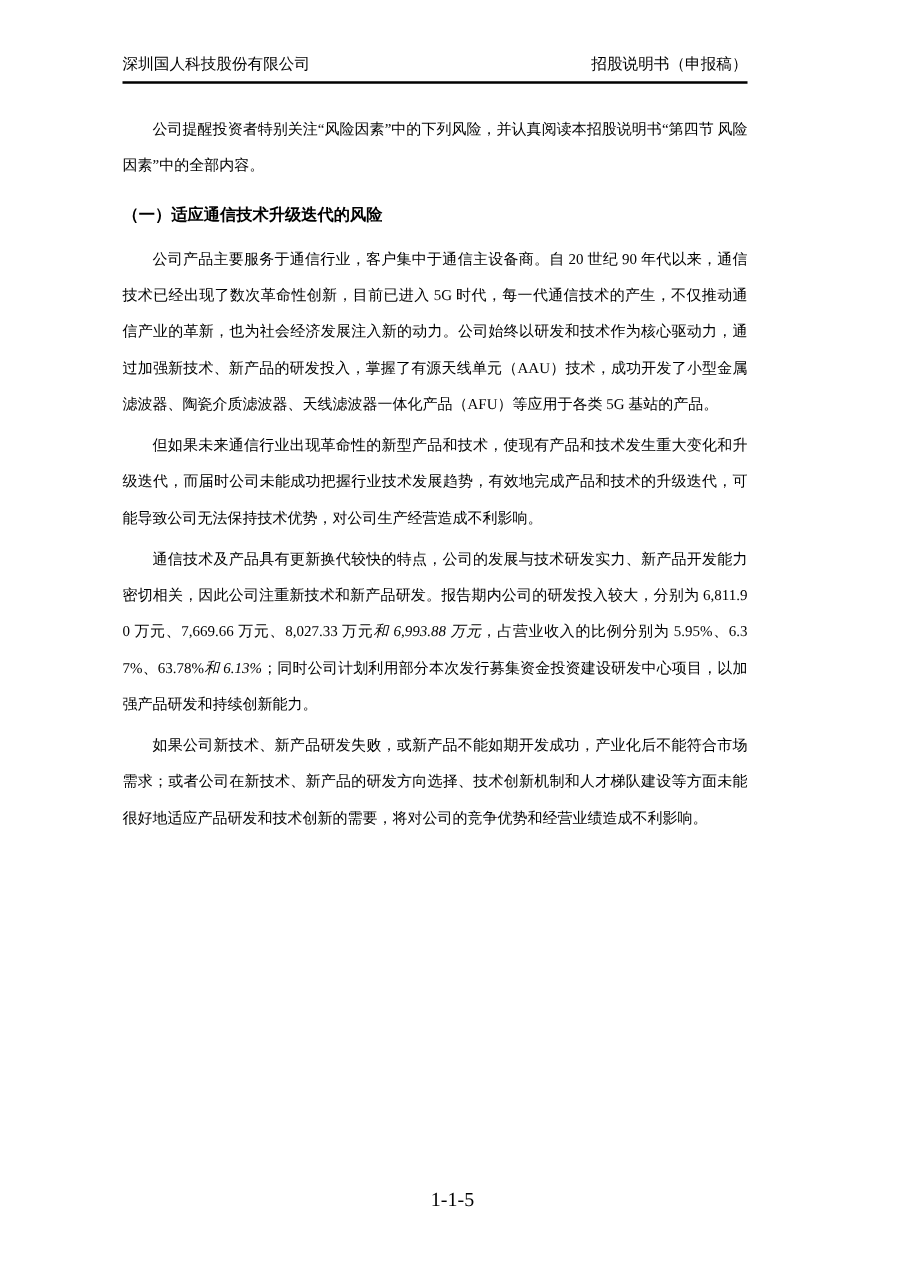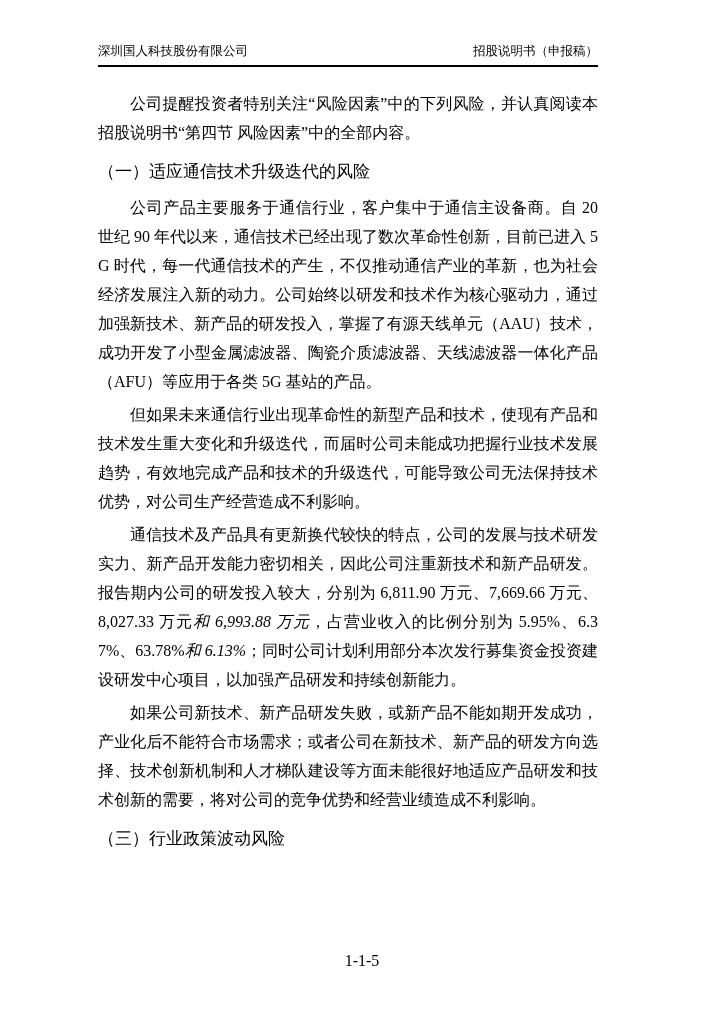--- a/index.html
+++ b/index.html
@@ -25,31 +25,31 @@
     align-items: flex-end;
     font-size: 12.5px;
     line-height: 15px;
     padding-bottom: 6px;
     border-bottom: 2px solid #000000;
   }
   .doc-main {
     padding-top: 22px;
   }
   .para {
-    font-size: 16px;
+    font-size: 12px;
     line-height: 29px;
     text-align: justify;
     text-indent: 2em;
     margin: 0 0 4px 0;
     word-break: break-all;
   }
   .sec-heading {
     font-family: "Liberation Sans", "DejaVu Sans", sans-serif;
-    font-weight: 400;
-    font-size: 17px;
+    font-weight: 700;
+    font-size: 13px;
     line-height: 22px;
     margin: 14px 0 10px 0;
     text-indent: 0;
   }
   .em-run {
     font-weight: 400;
     font-style: italic;
   }
   .doc-footer {
     position: absolute;
@@ -79,21 +79,20 @@
 
     <p class="para"><span>公司产品主要服务于通信行业，客户集中于通信主设备商。自 20 世纪 90 年代以来，通信技术已经出现了数次革命性创新，目前已进入 5G 时代，每一代通信技术的产生，不仅推动通信产业的革新，也为社会经济发展注入新的动力。公司始终以研发和技术作为核心驱动力，通过加强新技术、新产品的研发投入，掌握了有源天线单元（AAU）技术，成功开发了小型金属滤波器、陶瓷介质滤波器、天线滤波器一体化产品（AFU）等应用于各类 5G 基站的产品。</span></p>
 
     <p class="para"><span>但如果未来通信行业出现革命性的新型产品和技术，使现有产品和技术发生重大变化和升级迭代，而届时公司未能成功把握行业技术发展趋势，有效地完成产品和技术的升级迭代，可能导致公司无法保持技术优势，对公司生产经营造成不利影响。</span></p>
 
 
     <p class="para"><span>通信技术及产品具有更新换代较快的特点，公司的发展与技术研发实力、新产品开发能力密切相关，因此公司注重新技术和新产品研发。报告期内公司的研发投入较大，分别为 6,811.90 万元、7,669.66 万元、8,027.33 万元</span><span class="em-run">和 6,993.88 万元</span><span>，占营业收入的比例分别为 5.95%、6.37%、63.78%</span><span class="em-run">和 6.13%</span><span>；同时公司计划利用部分本次发行募集资金投资建设研发中心项目，以加强产品研发和持续创新能力。</span></p>
 
     <p class="para"><span>如果公司新技术、新产品研发失败，或新产品不能如期开发成功，产业化后不能符合市场需求；或者公司在新技术、新产品的研发方向选择、技术创新机制和人才梯队建设等方面未能很好地适应产品研发和技术创新的需要，将对公司的竞争优势和经营业绩造成不利影响。</span></p>
 
-    <h2 class="sec-heading">（三）行业政策波动风险</h2>
 
 
   </main>
 
   <footer class="doc-footer">
     <span>1-1-5</span>
   </footer>
 
 </div>
 

